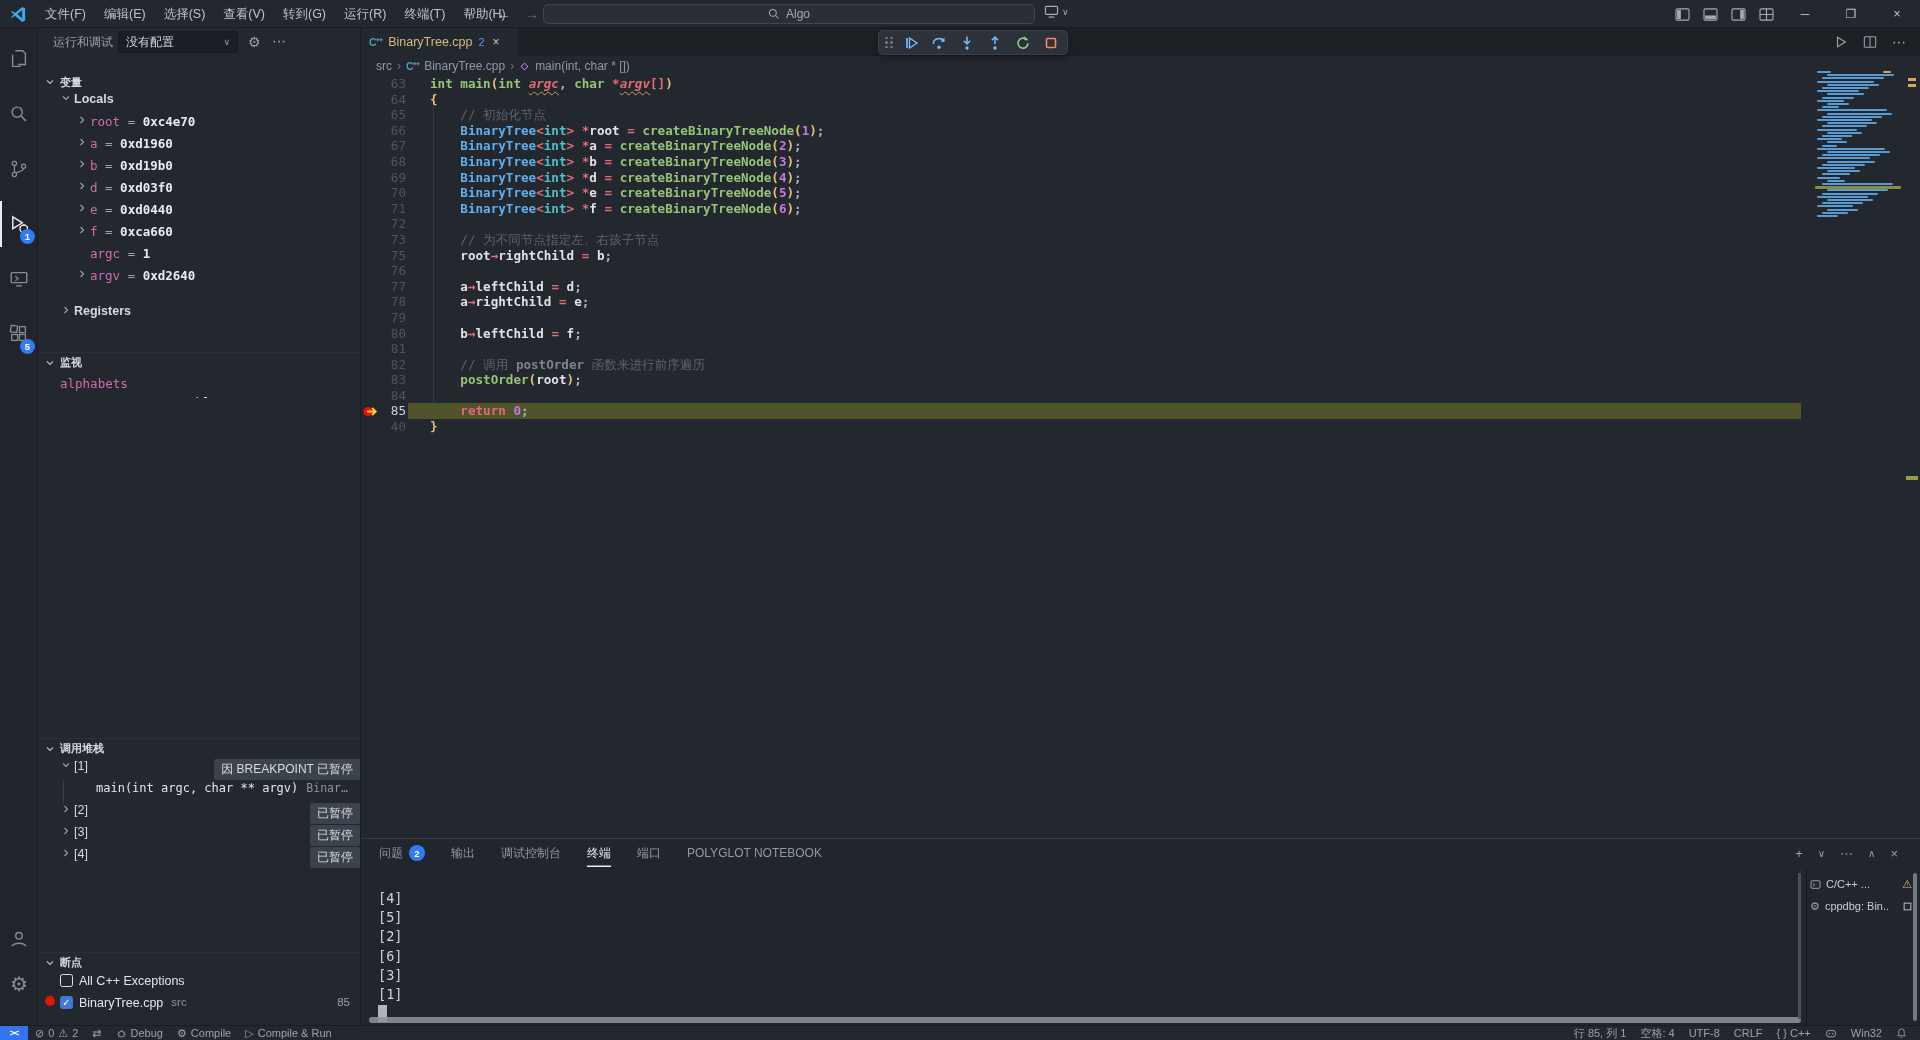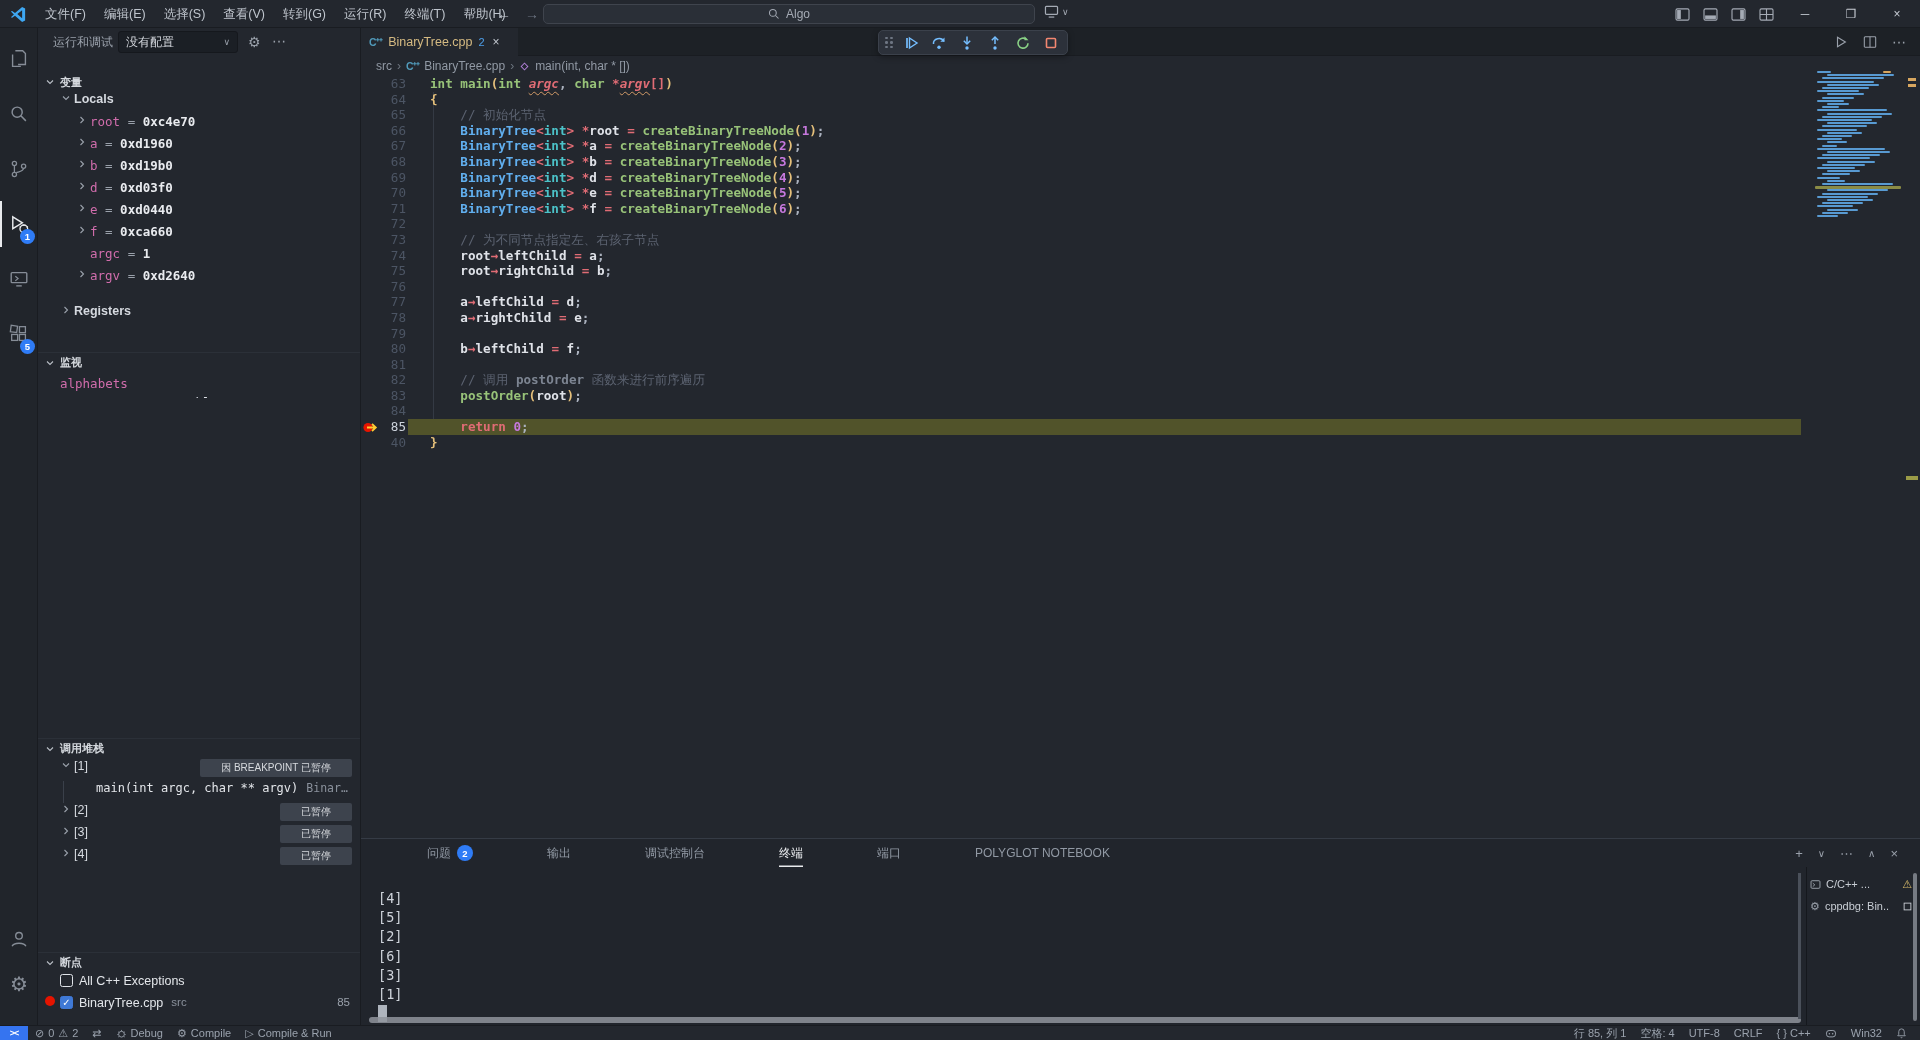--- a/index.html
+++ b/index.html
@@ -38,21 +38,21 @@
   #sb-toolbar{position:absolute;left:0;top:0;width:100%;height:28px;display:flex;align-items:center;color:#9ba2ac;font-size:12px;}
   #sb-config{position:absolute;left:80px;top:3px;width:120px;height:22px;background:#1b1f25;border:1px solid #15181d;
     border-radius:3px;color:#d7dae0;font-size:12px;display:flex;align-items:center;padding:0 7px;justify-content:space-between;}
   .sec-header{position:absolute;left:0;width:100%;height:20px;display:flex;align-items:center;gap:4px;
     color:#d4d8dd;font-size:11px;font-weight:700;padding-left:6px;border-top:1px solid #2b3038;}
   .tree-row{position:absolute;left:0;width:100%;height:22px;display:flex;align-items:flex-start;font-size:12.5px;color:#d5d9df;}
   .tree-row .chev{width:16px;display:flex;justify-content:center;color:#9aa1ab;flex:0 0 16px;}
   .var-name{color:#d16dac;}
   .var-val{color:#e9ebef;font-weight:700;}
   .var-eq{color:#9aa1ab;}
-  .badge{background:#3d434d;color:#d7dade;font-size:10px;border-radius:2px;padding:2px 21px;margin-left:auto;margin-right:8px;white-space:nowrap;}
+  .badge{background:#3d434d;color:#d7dade;font-size:12px;border-radius:2px;padding:2px 7px;margin-left:auto;white-space:nowrap;}
   .stack-detail{color:#8a919c;font-size:11.5px;margin-left:8px;}
   .checkbox{width:13px;height:13px;border-radius:2.5px;margin-right:6px;flex:0 0 13px;
     display:flex;align-items:center;justify-content:center;font-size:10px;}
   .checkbox.unchecked{border:1.6px solid #dfe3e8;background:transparent;}
   .checkbox.checked{background:#3f79d6;color:#fff;border:1px solid #3f79d6;}
   .bp-dot{width:10px;height:10px;border-radius:50%;background:#e51400;flex:0 0 10px;margin:0 5px 0 3px;}
   .ellip{overflow:hidden;text-overflow:ellipsis;white-space:nowrap;}
 
   
   #editorgroup{position:absolute;left:361px;top:28px;width:1559px;height:997px;background:#23272e;}
@@ -96,21 +96,21 @@
     text-decoration:underline wavy #d19a66 1px;text-underline-offset:3px;}
 
   #minimap{position:absolute;left:1452px;top:40px;width:93px;height:152px;overflow:hidden;}
   .mm-bar{position:absolute;height:2px;border-radius:1px;opacity:.85;}
   .ruler-mark{position:absolute;width:8px;}
 
   
   #panel{position:absolute;left:0;top:810px;width:1559px;height:187px;background:#21252c;border-top:1px solid #353b45;}
   #panel-tabs{position:absolute;left:18px;top:0;height:28px;display:flex;align-items:center;gap:26px;
     font-size:12px;color:#9199a4;}
-  .ptab{display:flex;align-items:center;gap:6px;height:28px;margin-left:48px;}
+  .ptab{display:flex;align-items:center;gap:6px;height:28px;}
   .ptab.active{color:#e9ebee;box-shadow:inset 0 -1.5px 0 #e9ebee;}
   .ptab-badge{min-width:16px;height:16px;border-radius:9px;background:#2f7cf6;color:#fff;font-size:9.5px;
     display:flex;align-items:center;justify-content:center;padding:0 4px;font-weight:700;}
   #panel-actions{position:absolute;right:22px;top:0;height:28px;display:flex;align-items:center;gap:15px;color:#9aa1ab;font-size:13px;}
   #terminal{position:absolute;left:17px;top:50px;font-family:"DejaVu Sans Mono",monospace;
     font-size:13.5px;line-height:19.2px;color:#ced3da;white-space:pre;}
   #term-cursor{position:absolute;left:17px;width:9px;height:17px;background:#aeb4bd;}
   #term-hscroll{position:absolute;left:8px;top:178px;width:1432px;height:6px;background:#8f949c;border-radius:3px;opacity:.85;}
   #term-vscroll{position:absolute;left:1437px;top:34px;width:3px;height:146px;background:#4a505a;}
   #panel-sep{position:absolute;left:1445px;top:28px;width:1px;height:159px;background:#15181d;}
@@ -526,21 +526,20 @@
       <div class="code-line"><span class="ln-num">64</span><span class="ln-code"><span class="tk-par">{</span></span></div>
       <div class="code-line"><span class="ln-num">65</span><span class="ln-code"><span class="tk-sp">    </span><span class="tk-cmt">// 初始化节点</span></span></div>
       <div class="code-line"><span class="ln-num">66</span><span class="ln-code"><span class="tk-sp">    </span><span class="tk-cls">BinaryTree</span><span class="tk-op">&lt;</span><span class="tk-tpl">int</span><span class="tk-op">&gt;</span><span class="tk-sp"> </span><span class="tk-op">*</span><span class="tk-var">root</span><span class="tk-sp"> </span><span class="tk-op">=</span><span class="tk-sp"> </span><span class="tk-fn">createBinaryTreeNode</span><span class="tk-par">(</span><span class="tk-num">1</span><span class="tk-par">)</span><span class="tk-pun">;</span></span></div>
       <div class="code-line"><span class="ln-num">67</span><span class="ln-code"><span class="tk-sp">    </span><span class="tk-cls">BinaryTree</span><span class="tk-op">&lt;</span><span class="tk-tpl">int</span><span class="tk-op">&gt;</span><span class="tk-sp"> </span><span class="tk-op">*</span><span class="tk-var">a</span><span class="tk-sp"> </span><span class="tk-op">=</span><span class="tk-sp"> </span><span class="tk-fn">createBinaryTreeNode</span><span class="tk-par">(</span><span class="tk-num">2</span><span class="tk-par">)</span><span class="tk-pun">;</span></span></div>
       <div class="code-line"><span class="ln-num">68</span><span class="ln-code"><span class="tk-sp">    </span><span class="tk-cls">BinaryTree</span><span class="tk-op">&lt;</span><span class="tk-tpl">int</span><span class="tk-op">&gt;</span><span class="tk-sp"> </span><span class="tk-op">*</span><span class="tk-var">b</span><span class="tk-sp"> </span><span class="tk-op">=</span><span class="tk-sp"> </span><span class="tk-fn">createBinaryTreeNode</span><span class="tk-par">(</span><span class="tk-num">3</span><span class="tk-par">)</span><span class="tk-pun">;</span></span></div>
       <div class="code-line"><span class="ln-num">69</span><span class="ln-code"><span class="tk-sp">    </span><span class="tk-cls">BinaryTree</span><span class="tk-op">&lt;</span><span class="tk-tpl">int</span><span class="tk-op">&gt;</span><span class="tk-sp"> </span><span class="tk-op">*</span><span class="tk-var">d</span><span class="tk-sp"> </span><span class="tk-op">=</span><span class="tk-sp"> </span><span class="tk-fn">createBinaryTreeNode</span><span class="tk-par">(</span><span class="tk-num">4</span><span class="tk-par">)</span><span class="tk-pun">;</span></span></div>
       <div class="code-line"><span class="ln-num">70</span><span class="ln-code"><span class="tk-sp">    </span><span class="tk-cls">BinaryTree</span><span class="tk-op">&lt;</span><span class="tk-tpl">int</span><span class="tk-op">&gt;</span><span class="tk-sp"> </span><span class="tk-op">*</span><span class="tk-var">e</span><span class="tk-sp"> </span><span class="tk-op">=</span><span class="tk-sp"> </span><span class="tk-fn">createBinaryTreeNode</span><span class="tk-par">(</span><span class="tk-num">5</span><span class="tk-par">)</span><span class="tk-pun">;</span></span></div>
       <div class="code-line"><span class="ln-num">71</span><span class="ln-code"><span class="tk-sp">    </span><span class="tk-cls">BinaryTree</span><span class="tk-op">&lt;</span><span class="tk-tpl">int</span><span class="tk-op">&gt;</span><span class="tk-sp"> </span><span class="tk-op">*</span><span class="tk-var">f</span><span class="tk-sp"> </span><span class="tk-op">=</span><span class="tk-sp"> </span><span class="tk-fn">createBinaryTreeNode</span><span class="tk-par">(</span><span class="tk-num">6</span><span class="tk-par">)</span><span class="tk-pun">;</span></span></div>
       <div class="code-line"><span class="ln-num">72</span><span class="ln-code"></span></div>
       <div class="code-line"><span class="ln-num">73</span><span class="ln-code"><span class="tk-sp">    </span><span class="tk-cmt">// 为不同节点指定左、右孩子节点</span></span></div>
-      <div class="code-line"><span class="ln-num">74</span><span class="ln-code"><span class="tk-sp">    </span><span class="tk-var">root</span><span class="tk-op">→</span><span class="tk-var">leftChild</span><span class="tk-sp"> </span><span class="tk-op">=</span><span class="tk-sp"> </span><span class="tk-var">a</span><span class="tk-pun">;</span></span></div>
       <div class="code-line"><span class="ln-num">75</span><span class="ln-code"><span class="tk-sp">    </span><span class="tk-var">root</span><span class="tk-op">→</span><span class="tk-var">rightChild</span><span class="tk-sp"> </span><span class="tk-op">=</span><span class="tk-sp"> </span><span class="tk-var">b</span><span class="tk-pun">;</span></span></div>
       <div class="code-line"><span class="ln-num">76</span><span class="ln-code"></span></div>
       <div class="code-line"><span class="ln-num">77</span><span class="ln-code"><span class="tk-sp">    </span><span class="tk-var">a</span><span class="tk-op">→</span><span class="tk-var">leftChild</span><span class="tk-sp"> </span><span class="tk-op">=</span><span class="tk-sp"> </span><span class="tk-var">d</span><span class="tk-pun">;</span></span></div>
       <div class="code-line"><span class="ln-num">78</span><span class="ln-code"><span class="tk-sp">    </span><span class="tk-var">a</span><span class="tk-op">→</span><span class="tk-var">rightChild</span><span class="tk-sp"> </span><span class="tk-op">=</span><span class="tk-sp"> </span><span class="tk-var">e</span><span class="tk-pun">;</span></span></div>
       <div class="code-line"><span class="ln-num">79</span><span class="ln-code"></span></div>
       <div class="code-line"><span class="ln-num">80</span><span class="ln-code"><span class="tk-sp">    </span><span class="tk-var">b</span><span class="tk-op">→</span><span class="tk-var">leftChild</span><span class="tk-sp"> </span><span class="tk-op">=</span><span class="tk-sp"> </span><span class="tk-var">f</span><span class="tk-pun">;</span></span></div>
       <div class="code-line"><span class="ln-num">81</span><span class="ln-code"></span></div>
       <div class="code-line"><span class="ln-num">82</span><span class="ln-code"><span class="tk-sp">    </span><span class="tk-cmt">// 调用 </span><span class="tk-cmtb">postOrder</span><span class="tk-cmt"> 函数来进行前序遍历</span></span></div>
       <div class="code-line"><span class="ln-num">83</span><span class="ln-code"><span class="tk-sp">    </span><span class="tk-fn">postOrder</span><span class="tk-par">(</span><span class="tk-var">root</span><span class="tk-par">)</span><span class="tk-pun">;</span></span></div>
       <div class="code-line"><span class="ln-num">84</span><span class="ln-code"></span></div>

